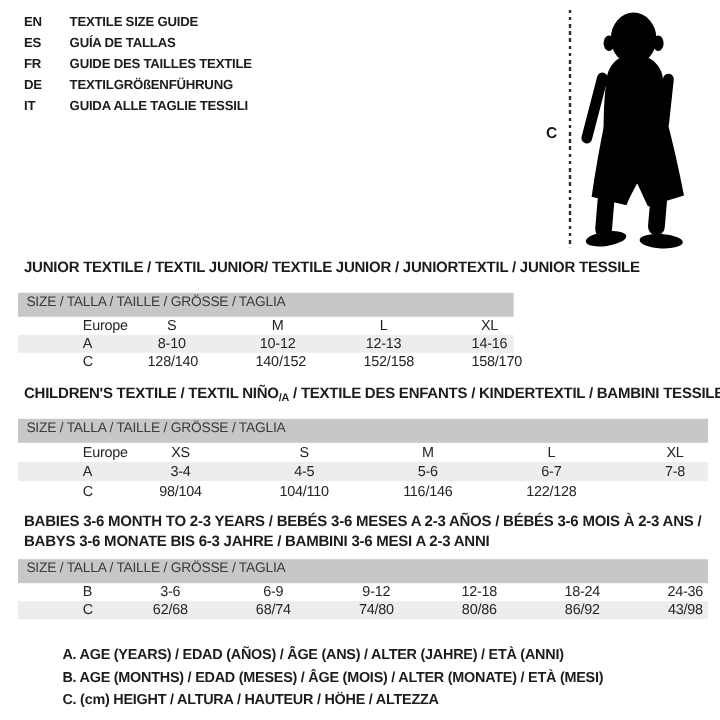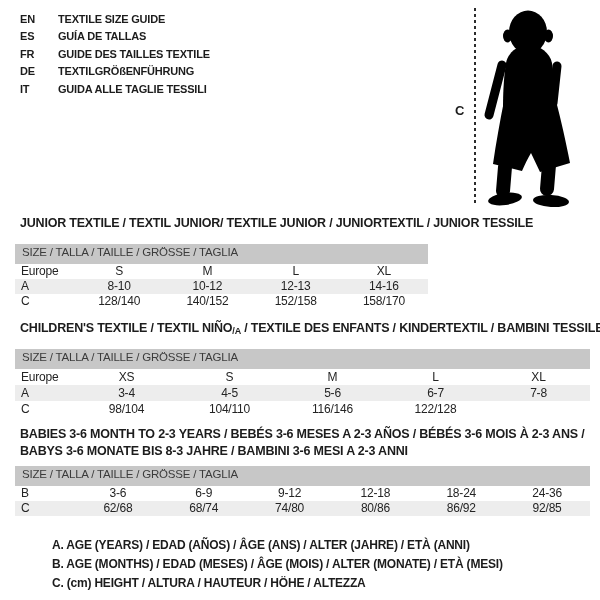--- a/index.html
+++ b/index.html
@@ -34,21 +34,21 @@
   .size-table { position:absolute; left:15px; font-size:12px; color:#242424; }
   .t1 { width:413px; }
   .t2, .t3 { width:575px; }
   .size-bar {
     height:20px; line-height:16px; background:#c7c7c7;
     padding-left:7px; font-size:11.5px; color:#3b3b3b; white-space:nowrap;
   }
   .trow { display:grid; align-items:center; height:16px; line-height:16px; }
   .t1 .trow, .t3 .trow { height:15px; line-height:15px; }
   .trow.shaded { background:#ededed; }
-  .cell { white-space:nowrap; }
+  .cell { white-space:nowrap;margin-left:48px; }
   .cell.label { padding-left:6px; text-align:left; }
   .cell.val { text-align:center; }
   
   .notes { position:absolute; left:20px; top:536px; }
   .note-line { font-size:12px; font-weight:bold; line-height:19px; white-space:nowrap;margin-left:32px; }
 </style>
 </head>
 <body>
 
 <div class="lang-list">
@@ -152,41 +152,41 @@
       <div class="cell label">C</div>
       <div class="cell val">98/104</div>
       <div class="cell val">104/110</div>
       <div class="cell val">116/146</div>
       <div class="cell val">122/128</div>
     </div>
   </div>
 
 <div class="sec-heading" style="top:426px;">
   <div>BABIES 3-6 MONTH TO 2-3 YEARS / BEBÉS 3-6 MESES A 2-3 AÑOS / BÉBÉS 3-6 MOIS À 2-3 ANS /</div>
-  <div>BABYS 3-6 MONATE BIS 8-3 JAHRE / BAMBINI 3-6 MESI A 2-3 ANNI</div>
+  <div>BABYS 3-6 MONATE BIS 6-3 JAHRE / BAMBINI 3-6 MESI A 2-3 ANNI</div>
 </div>
 <div class="size-table t3" style="top:466px;">
     <div class="size-bar">SIZE / TALLA / TAILLE / GRÖSSE / TAGLIA</div>
     <div class="trow" style="grid-template-columns: 60px repeat(6, 1fr);">
       <div class="cell label">B</div>
       <div class="cell val">3-6</div>
       <div class="cell val">6-9</div>
       <div class="cell val">9-12</div>
       <div class="cell val">12-18</div>
       <div class="cell val">18-24</div>
       <div class="cell val">24-36</div>
     </div>
     <div class="trow shaded" style="grid-template-columns: 60px repeat(6, 1fr);">
       <div class="cell label">C</div>
       <div class="cell val">62/68</div>
       <div class="cell val">68/74</div>
       <div class="cell val">74/80</div>
       <div class="cell val">80/86</div>
       <div class="cell val">86/92</div>
-      <div class="cell val">92/85</div>
+      <div class="cell val">43/98</div>
     </div>
   </div>
 
 <div class="notes">
   <div class="note-line">A. AGE (YEARS) / EDAD (AÑOS) / ÂGE (ANS) / ALTER (JAHRE) / ETÀ (ANNI)</div>
   <div class="note-line">B. AGE (MONTHS) / EDAD (MESES) / ÂGE (MOIS) / ALTER (MONATE) / ETÀ (MESI)</div>
   <div class="note-line">C. (cm) HEIGHT / ALTURA / HAUTEUR / HÖHE / ALTEZZA</div>
 </div>
 
 </body></html>

